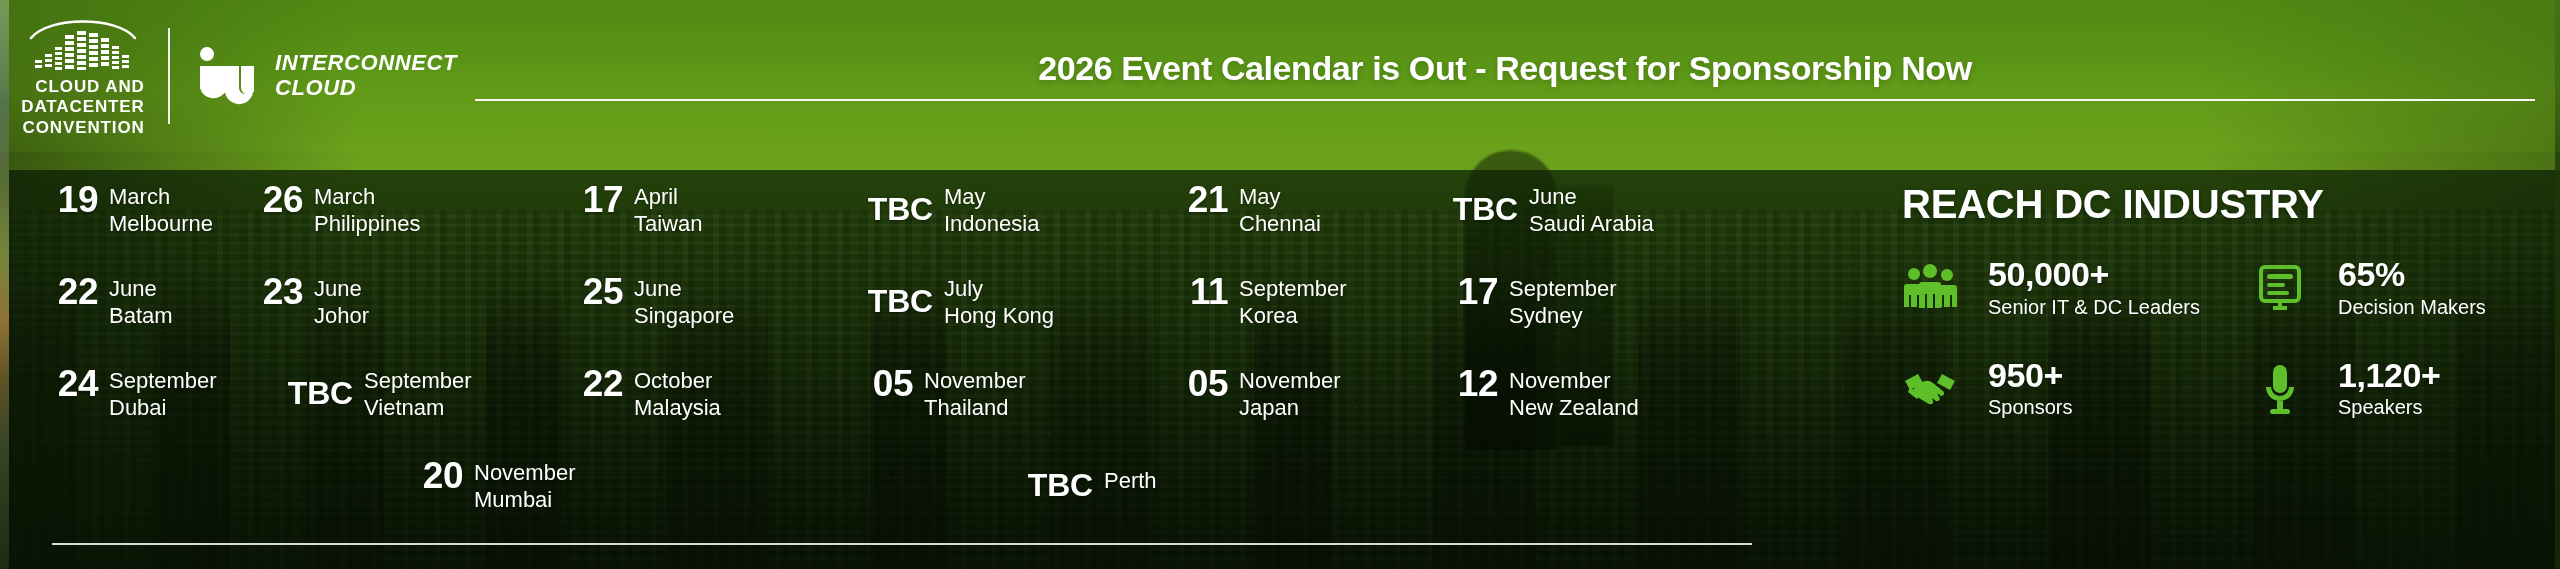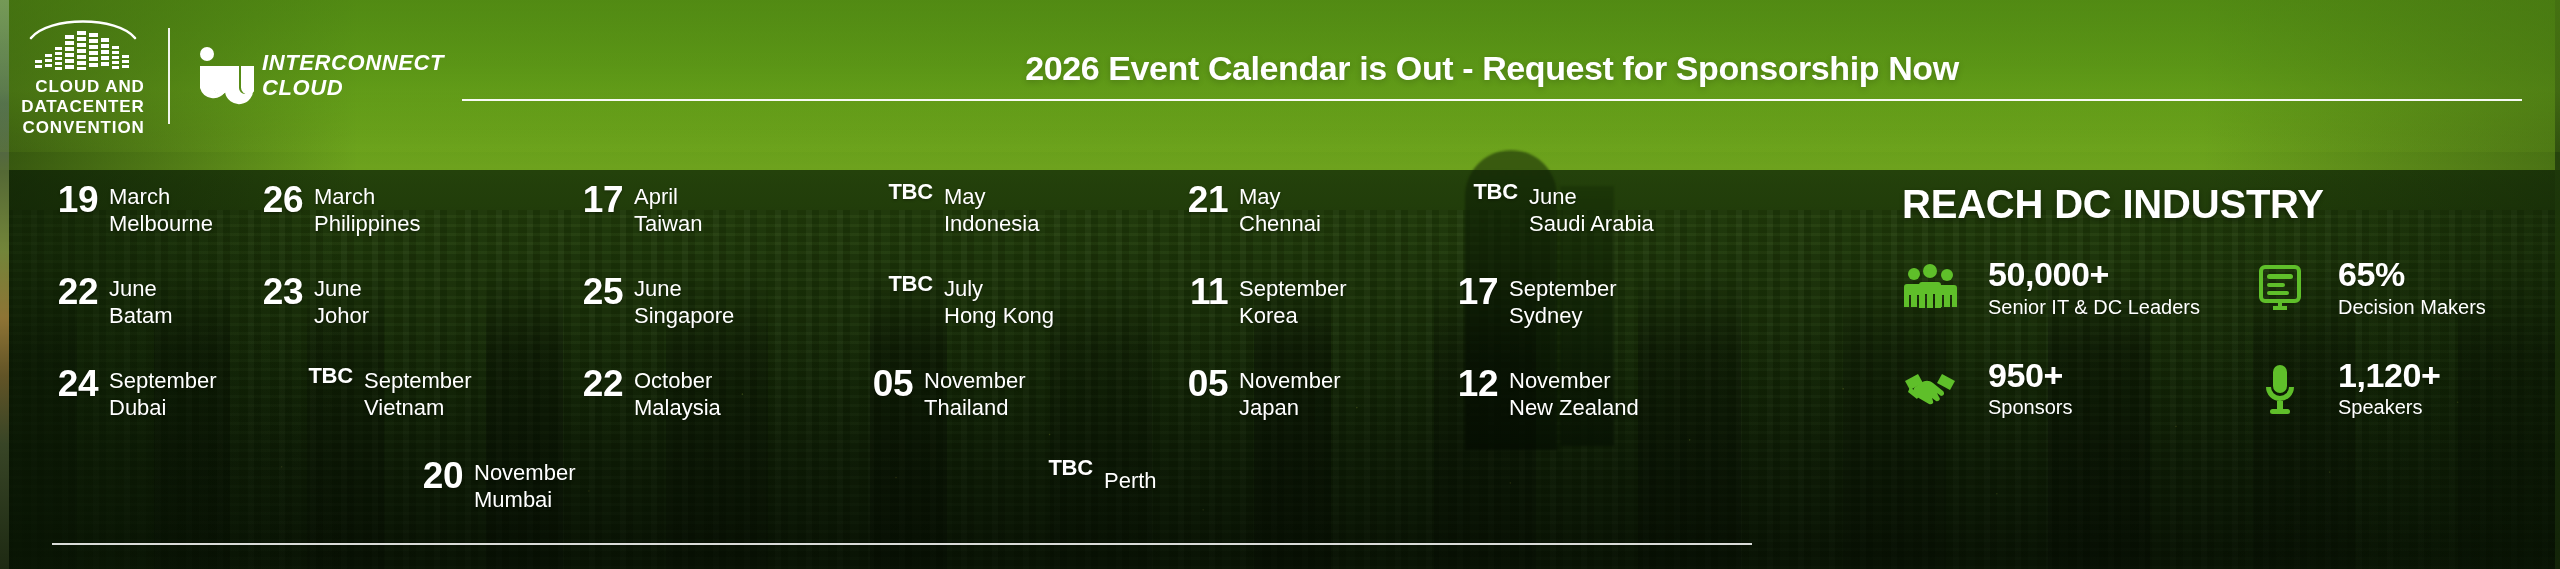--- a/index.html
+++ b/index.html
@@ -153,21 +153,21 @@
   .cdc-words{
     margin-top:5px;
     color:#ffffff;
     font-size:17px;font-weight:bold;letter-spacing:.9px;
     line-height:1.18;text-align:right;
   }
   .logo-divider{
     width:2px;height:96px;background:rgba(255,255,255,.92);
     margin:0 26px 0 24px;
   }
-  .iw-logo{display:flex;align-items:center;gap:8px;}
+  .iw-logo{display:flex;align-items:center;gap:21px;}
   .iw-mark{width:58px;height:62px;display:block;}
   .iw-words{
     color:#ffffff;font-weight:bold;font-style:italic;
     font-size:22px;letter-spacing:.6px;line-height:1.12;
   }
 
   .headline-wrap{
     position:relative;z-index:5;
     flex:1;
     display:flex;flex-direction:column;align-items:center;
@@ -207,21 +207,21 @@
     color:#ffffff;
     box-sizing:border-box;
   }
   .cal-day{
     font-size:37px;font-weight:bold;line-height:1.06;
     letter-spacing:-0.5px;
     min-width:58px;text-align:right;
     white-space:nowrap;
     text-shadow:0 1px 3px rgba(0,0,0,.35);
   }
-  .cal-day.tbc{font-size:22px;letter-spacing:-.2px;min-width:78px;}
+  .cal-day.tbc{font-size:32px;letter-spacing:-.2px;min-width:78px;margin-top:13px;}
   .cal-meta{
     padding-top:3px;
     font-size:22px;font-weight:normal;line-height:1.24;
     text-shadow:0 1px 3px rgba(0,0,0,.35);
     white-space:nowrap;
   }
   .cal-meta.inline{padding-top:11px;}
 
   
   .stats{

